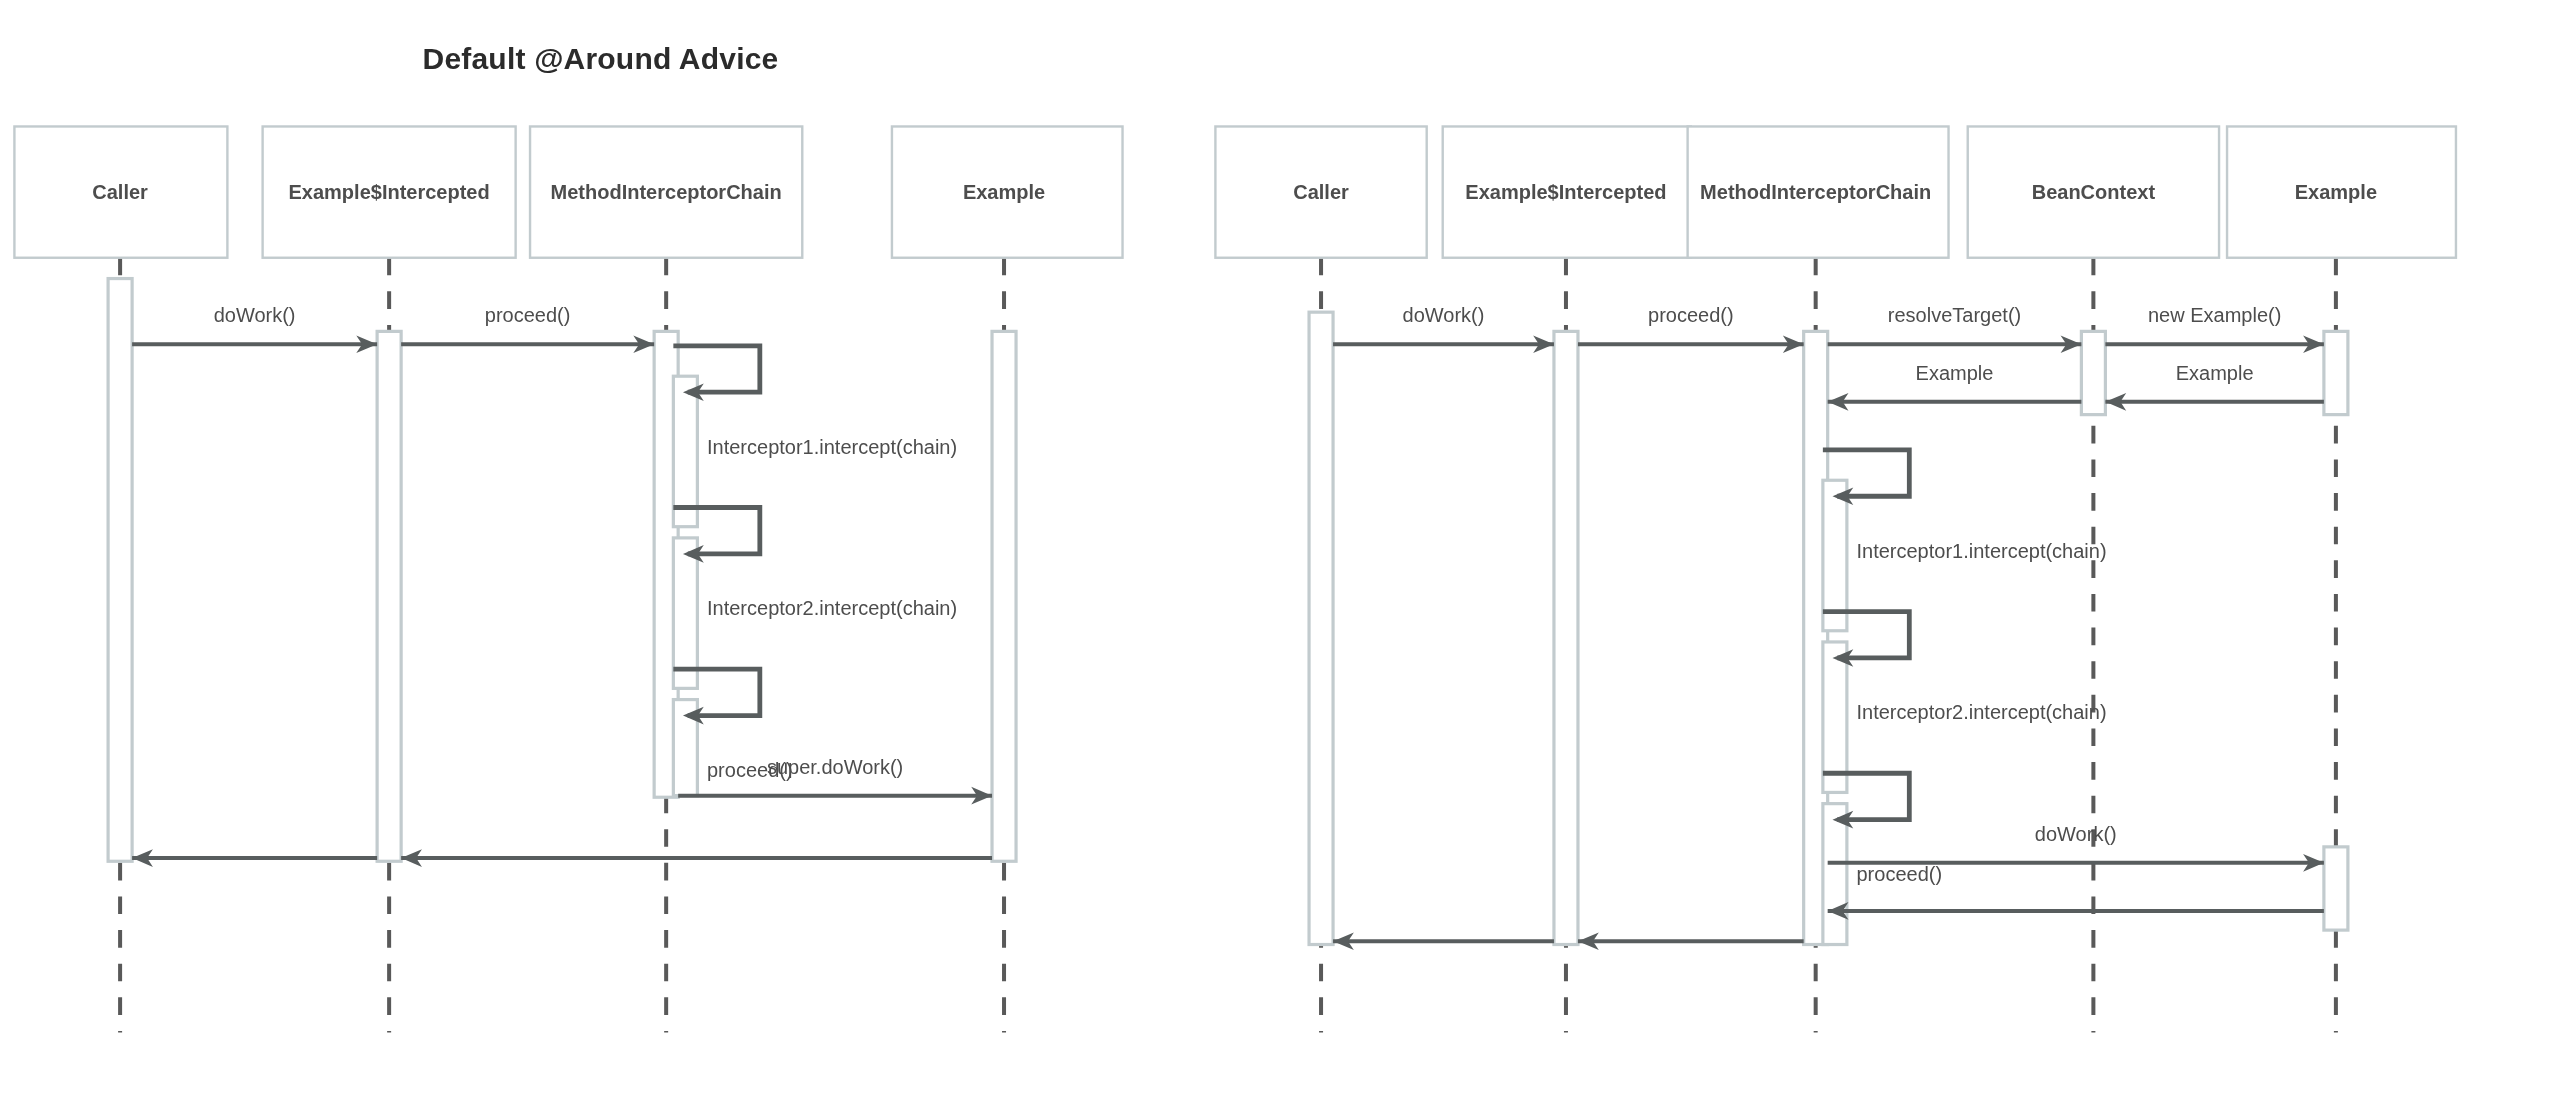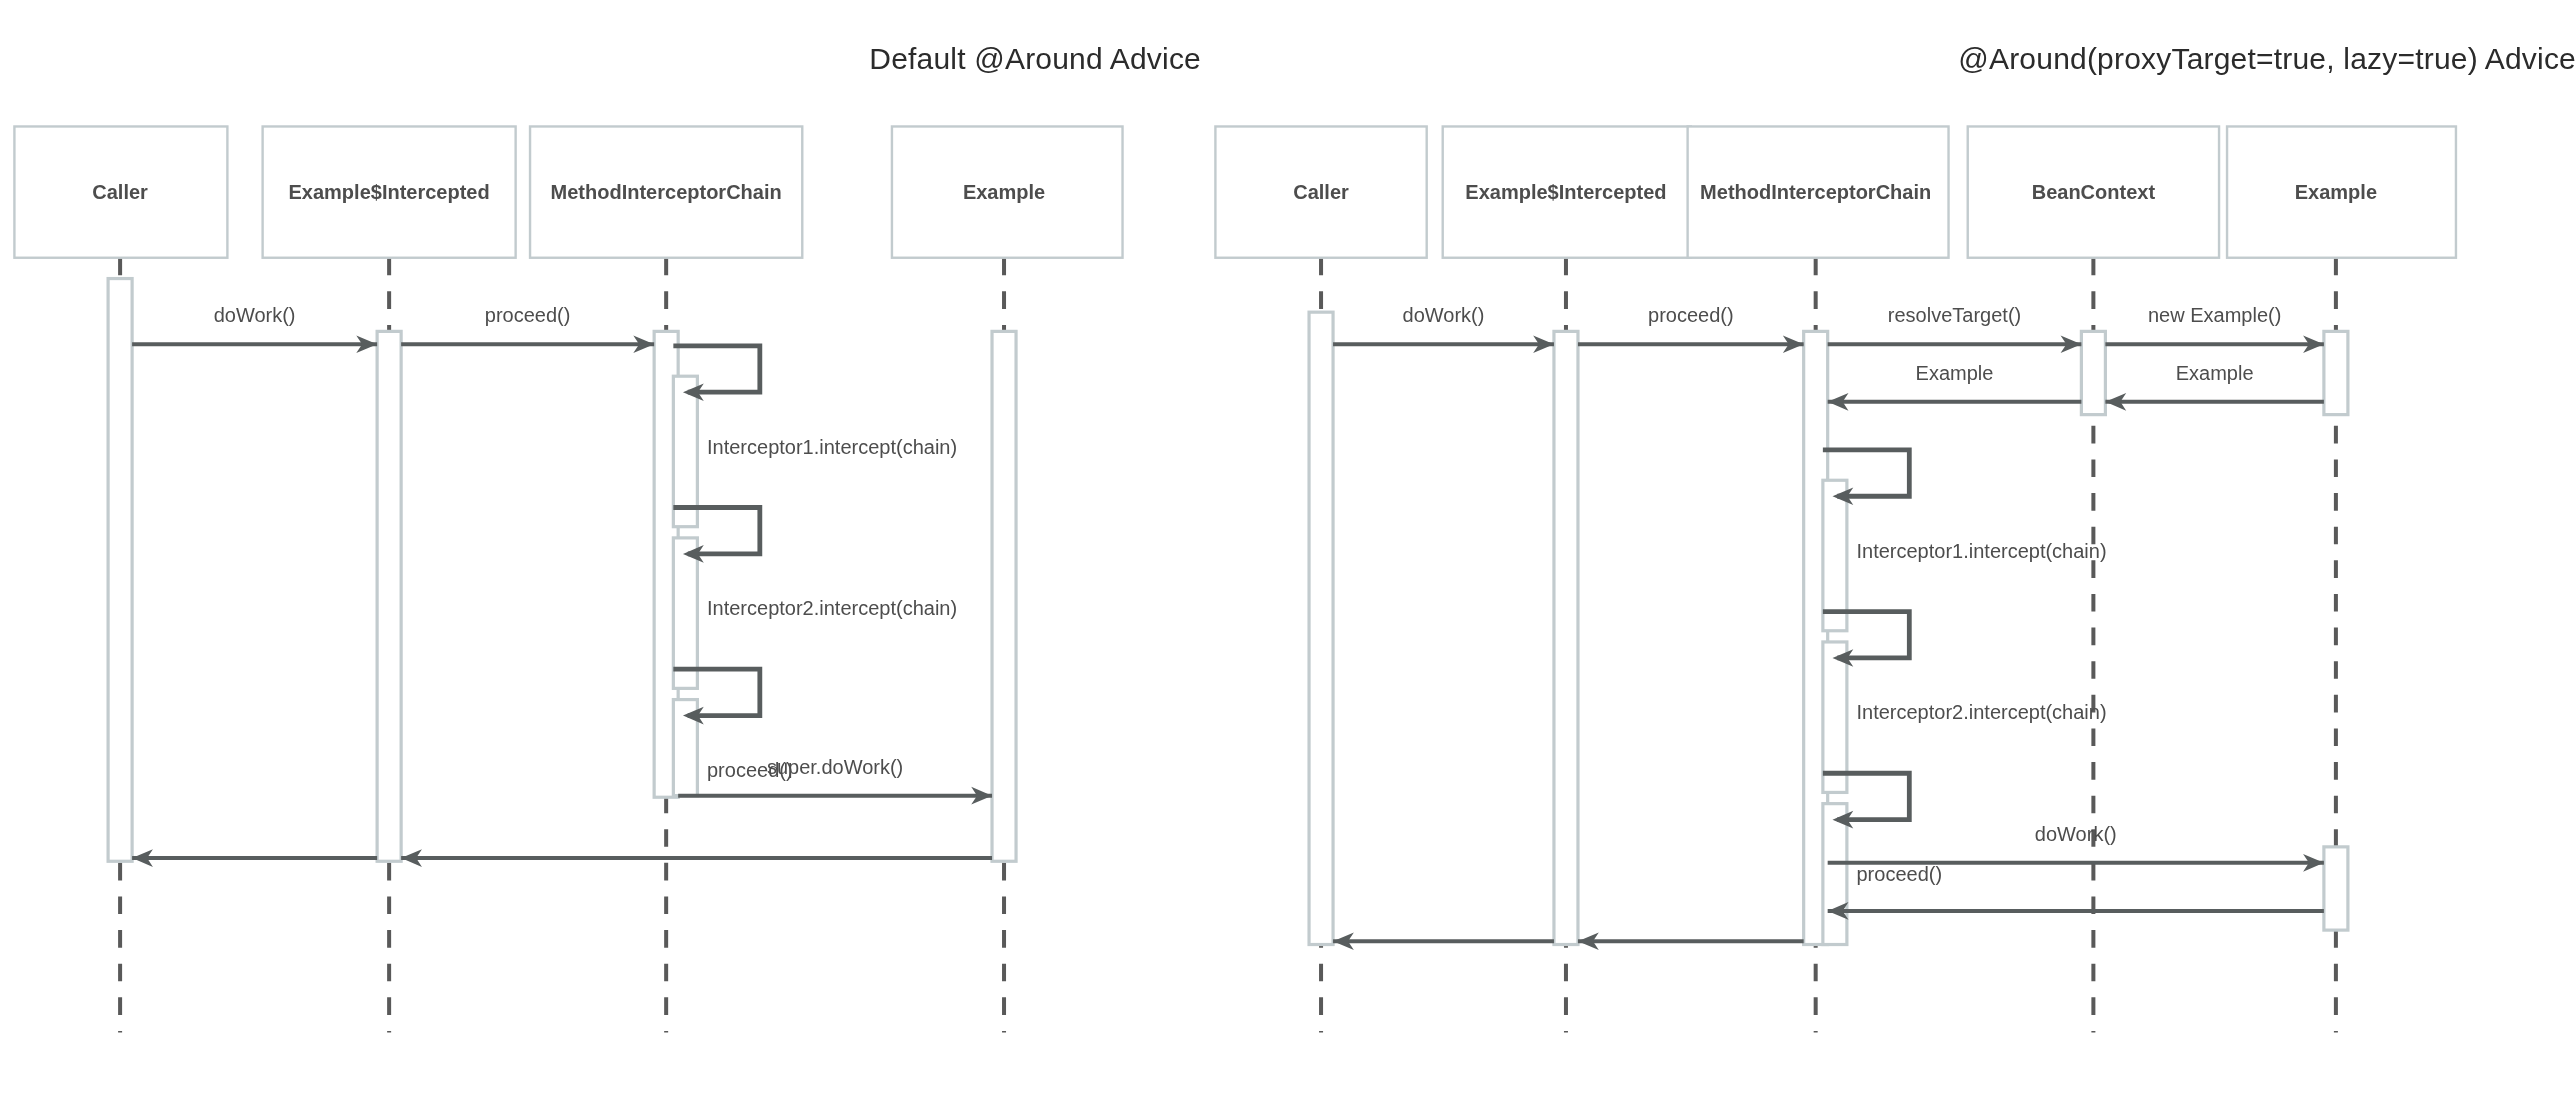--- a/index.html
+++ b/index.html
@@ -3,21 +3,21 @@
 <meta charset="utf-8">
 <style>
   html,body{margin:0;padding:0;background:#ffffff;}
   body{width:2576px;height:1095px;font-family:"Liberation Sans",sans-serif;color:#4d4d4d;overflow:hidden;}
   #stage{position:relative;width:2576px;height:1095px;}
   .diagram{position:absolute;top:0;height:1095px;}
   #diagram-left{left:0;width:1201px;}
   #diagram-right{left:1201px;width:1375px;}
   .diag-title{
     position:absolute;top:42px;left:0;width:100%;
-    text-align:right;font-size:30px;font-weight:400;color:#2b2b2b;
+    text-align:center;font-size:30px;font-weight:700;color:#2b2b2b;
     letter-spacing:0.2px;
   }
   svg.layer{position:absolute;top:0;left:0;width:100%;height:100%;}
   .partbox{fill:#ffffff;stroke:#c2cbce;stroke-width:3;}
   .parttext{
     font-family:"Liberation Sans",sans-serif;font-size:25px;font-weight:700;
     fill:#4d4d4d;text-anchor:middle;dominant-baseline:middle;
   }
   .lifeline{stroke:#595959;stroke-width:5;stroke-dasharray:22 20;fill:none;}
   .activation{fill:#ffffff;stroke:#c2cbce;stroke-width:4;}
@@ -76,21 +76,20 @@
         <polygon points="1239,994 1213,983 1220.28,994 1213,1005" fill="#585d5e"></polygon>
         <text x="1043" y="960" class="msglabel mid">super.doWork()</text>
         <line x1="1239" y1="1072" x2="501" y2="1072" class="msgline"></line>
         <polygon points="501,1072 527,1061 519.72,1072 527,1083" fill="#585d5e"></polygon>
         <line x1="471" y1="1072" x2="165" y2="1072" class="msgline"></line>
         <polygon points="165,1072 191,1061 183.72,1072 191,1083" fill="#585d5e"></polygon>
       </svg>
   </div>
 
   <div class="diagram" id="diagram-right">
-    <div class="diag-title">@Around(proxyTarget=true, lazy=true) Advice</div>
     <svg class="layer" id="svg-right" viewBox="0 0 1718 1368" preserveAspectRatio="none">
         <line x1="150" y1="322" x2="150" y2="1290" class="lifeline"></line>
         <line x1="456" y1="322" x2="456" y2="1290" class="lifeline"></line>
         <line x1="768" y1="322" x2="768" y2="1290" class="lifeline"></line>
         <line x1="1115" y1="322" x2="1115" y2="1290" class="lifeline"></line>
         <line x1="1418" y1="322" x2="1418" y2="1290" class="lifeline"></line>
         <rect x="18" y="158" width="264" height="164" class="partbox"></rect>
         <text x="150" y="242" class="parttext">Caller</text>
         <rect x="302" y="158" width="310" height="164" class="partbox"></rect>
         <text x="456" y="242" class="parttext">Example$Intercepted</text>

